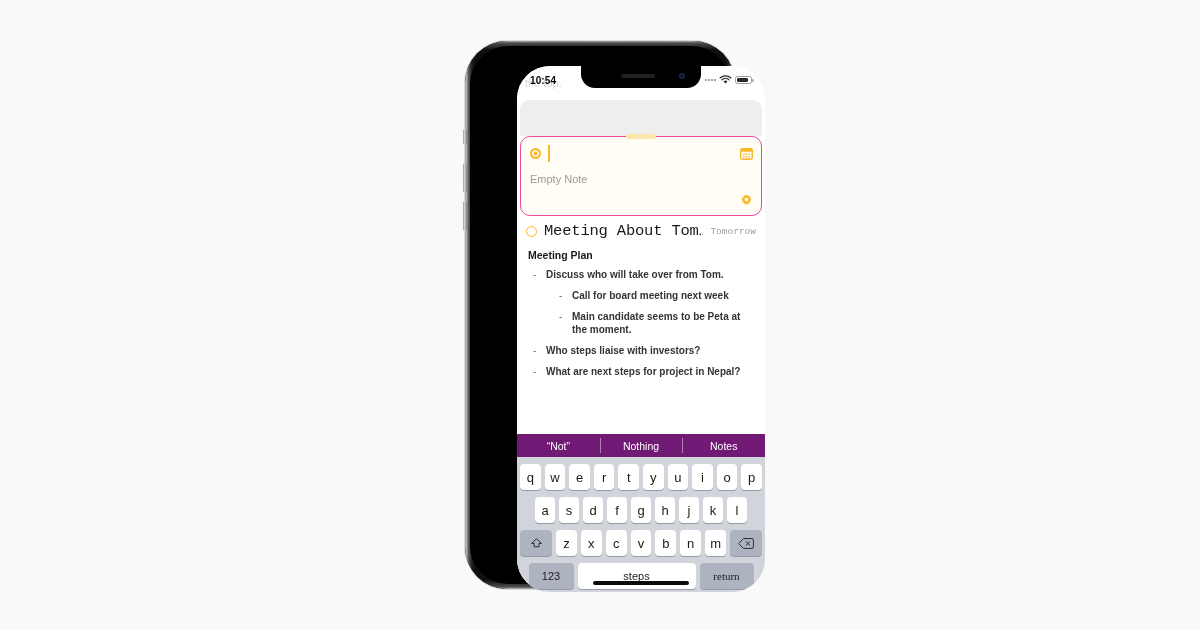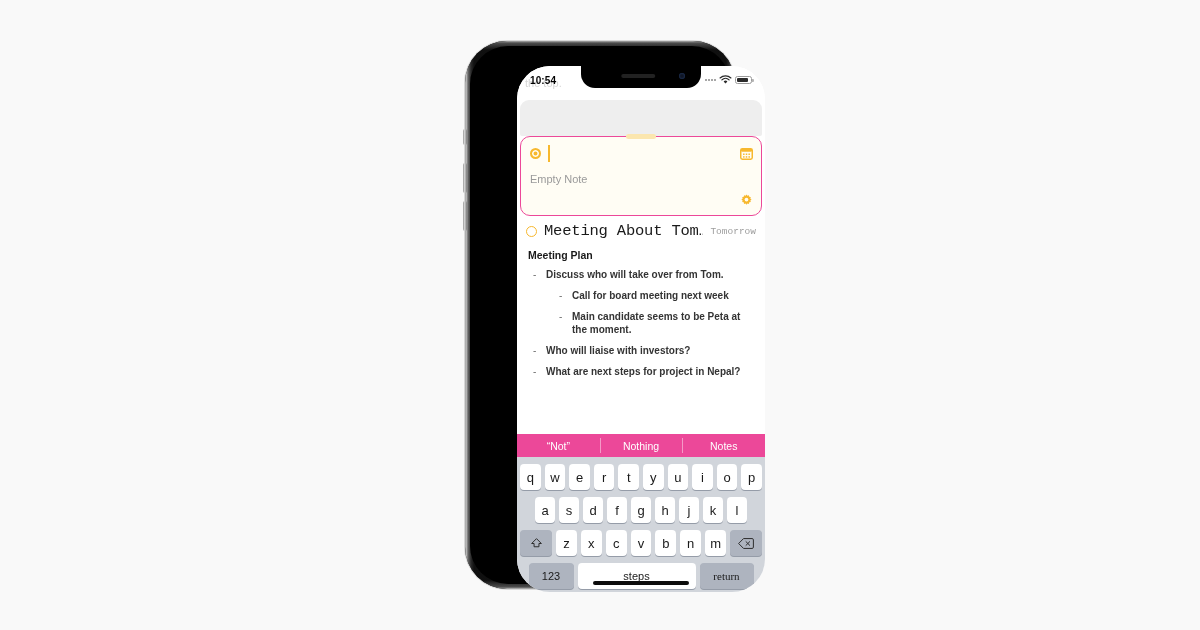--- a/index.html
+++ b/index.html
@@ -309,21 +309,21 @@
   #keyboard {
     position: absolute;
     left: 0; right: 0; bottom: 0;
     height: 158px;
     background: #d1d5db;
     z-index: 20;
   }
   #predictive-bar {
     display: flex;
     height: 23px;
-    background: #ec4899;
+    background: #701a75;
     align-items: stretch;
   }
   .predictive-item {
     flex: 1;
     display: flex;
     align-items: center;
     justify-content: center;
     font-size: 10.5px;
     color: #ffffff;
     position: relative;
@@ -465,21 +465,21 @@
               <div class="bullet-row level-1">
                 <span class="bullet-dash">-</span>
                 <span class="bullet-text">Call for board meeting next week</span>
               </div>
               <div class="bullet-row level-1">
                 <span class="bullet-dash">-</span>
                 <span class="bullet-text">Main candidate seems to be Peta at the moment.</span>
               </div>
               <div class="bullet-row level-0">
                 <span class="bullet-dash">-</span>
-                <span class="bullet-text">Who will liaise with investors?</span>
+                <span class="bullet-text">Who steps liaise with investors?</span>
               </div>
               <div class="bullet-row level-0">
                 <span class="bullet-dash">-</span>
                 <span class="bullet-text">What are next steps for project in Nepal?</span>
               </div>
             </div>
         </div>
 
       </div>
 

